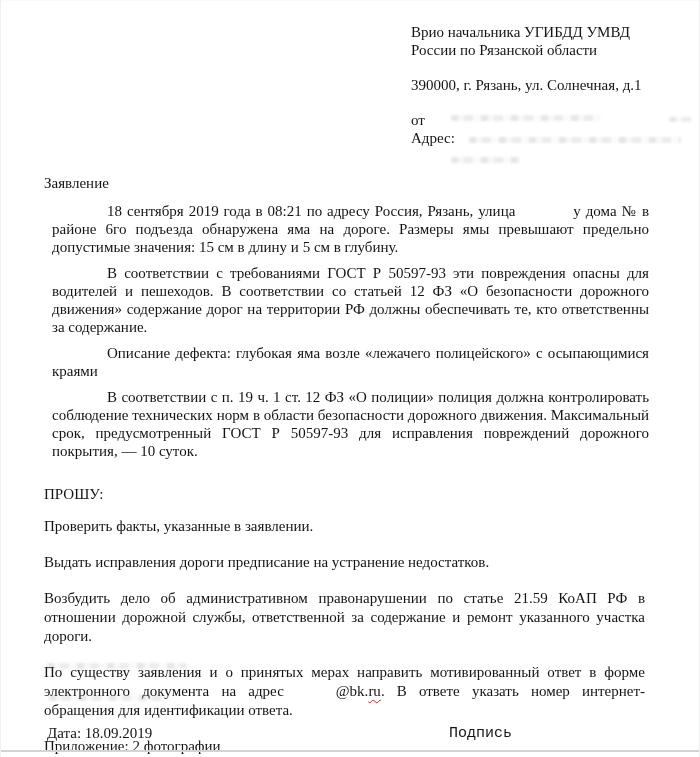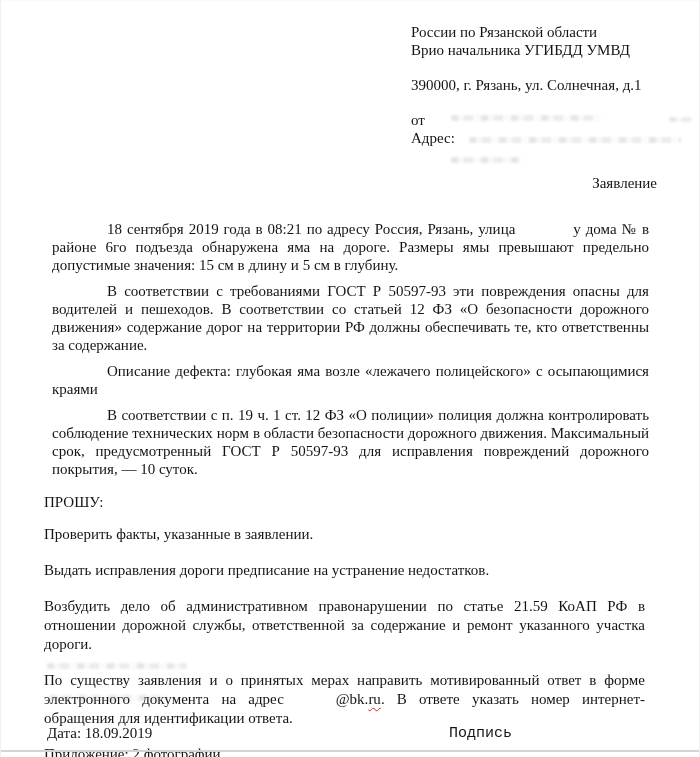--- a/index.html
+++ b/index.html
@@ -23,43 +23,43 @@
     right: 42px;
     top: 22px;
   }
   .header-block {
     margin-left: 367px;
     line-height: 18px;
     text-align: left;
   }
   .header-gap { height: 17px; }
   .doc-title {
-    text-align: right;
+    text-align: left;
     margin-top: 27px;
-    margin-bottom: 27px;
+    margin-bottom: 9px;
     line-height: 19px;
   }
   .body-par {
     margin: 8px;
     text-align: justify;
     line-height: 18px;
     text-indent: 55px;
   }
   .gap-street {
     display: inline-block;
     width: 58px;
     height: 1px;
   }
   .gap-email {
     display: inline-block;
     width: 52px;
     height: 1px;
   }
   .prosu-heading {
-    margin-top: 15px;
+    margin-top: 25px;
     margin-bottom: 13px;
     line-height: 19px;
   }
   .request-par {
     margin: 0 12px 17px 0;
     text-align: justify;
     line-height: 19px;
   }
   .attachment-par {
     margin-top: 6px;
@@ -102,22 +102,22 @@
     background: #d4d4d4;
   }
 </style>
 </head>
 <body>
 
 <div class="page">
   <div class="content">
 
     <div class="header-block">
+      <div>Врио начальника УГИБДД УМВД</div>
       <div>России по Рязанской области</div>
-      <div>Врио начальника УГИБДД УМВД</div>
       <div class="header-gap"></div>
       <div>390000, г. Рязань, ул. Солнечная, д.1</div>
       <div class="header-gap"></div>
       <div>от</div>
       <div>Адрес:</div>
     </div>
 
     <div class="doc-title">Заявление</div>
 
     <p class="body-par"><span>18 сентября 2019 года в 08:21 по адресу Россия, Рязань, улица</span><span class="gap-street"></span><span>у дома № в районе 6го подъезда обнаружена яма на дороге. Размеры ямы превышают предельно допустимые значения: 15 см в длину и 5 см в глубину.</span></p>

